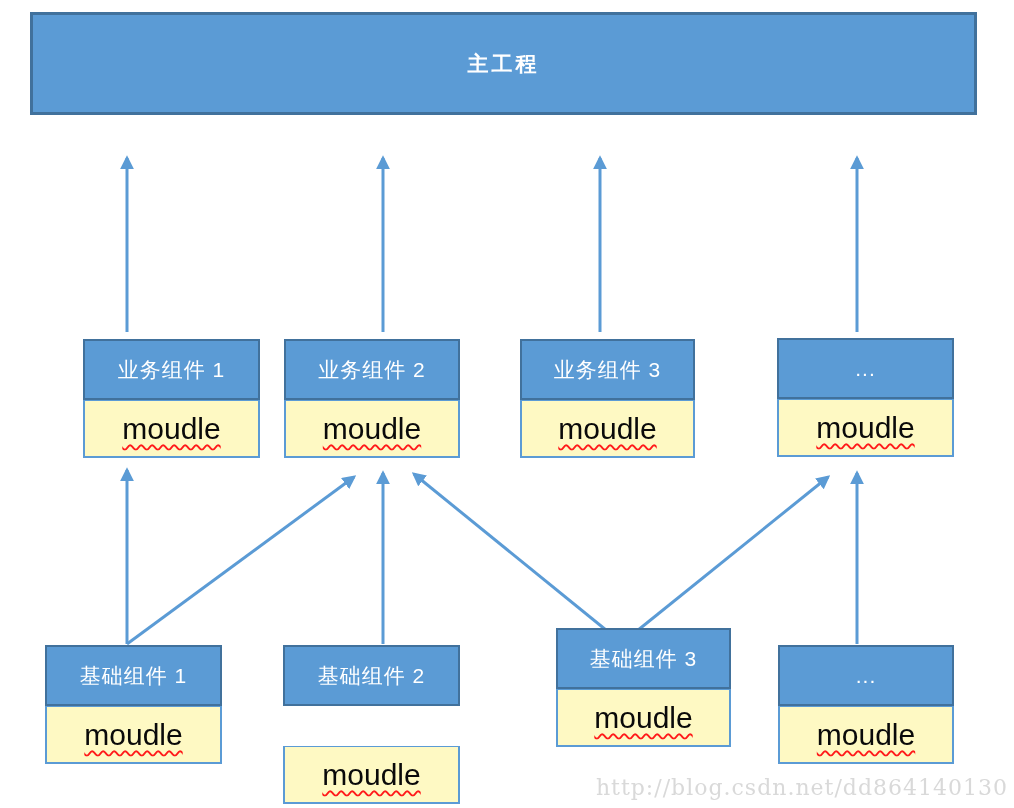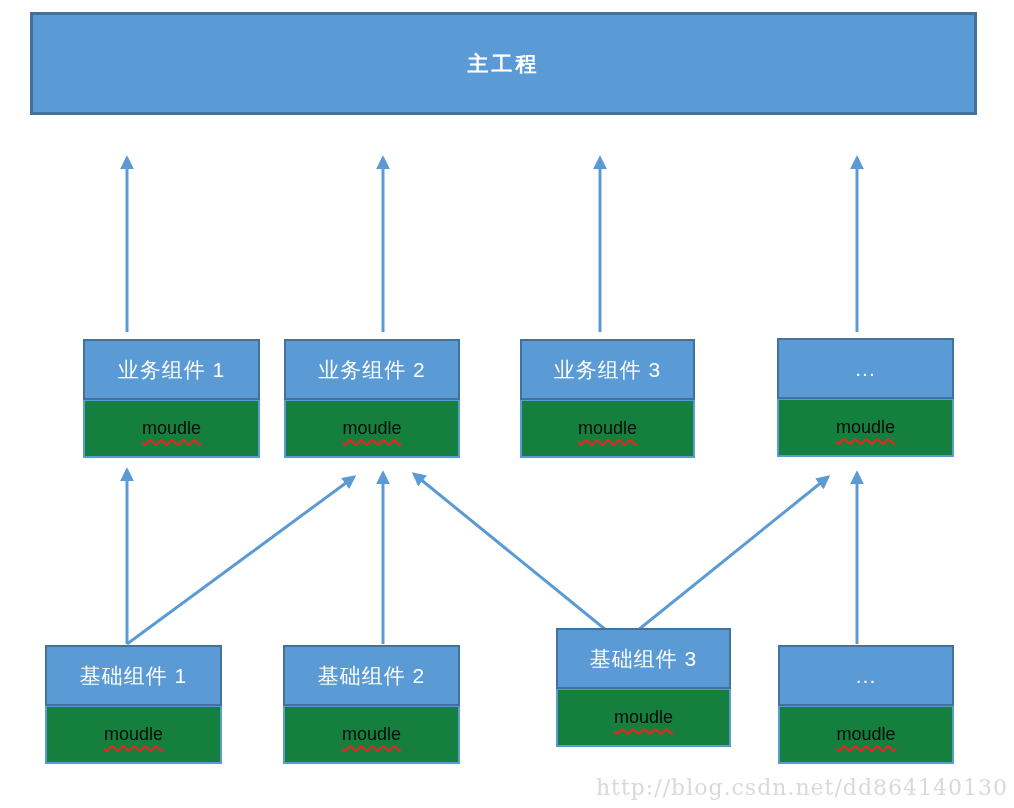--- a/index.html
+++ b/index.html
@@ -46,29 +46,29 @@
     border: 2px solid #41719c;
     height: 57px;
     display: flex;
     align-items: center;
     justify-content: center;
     color: #ffffff;
     font-size: 21px;
     letter-spacing: 1px;
   }
   .node-module {
-    background: #15803d;
+    background: #fef9c3;
     border: 2px solid #5b9bd5;
     border-top-width: 1px;
     height: 55px;
     display: flex;
     align-items: center;
     justify-content: center;
     color: #0a0a0a;
-    font-size: 18px;
+    font-size: 30px;
   }
   .misspell {
     text-decoration-line: underline;
     text-decoration-style: wavy;
     text-decoration-color: #ff1a1a;
     text-decoration-thickness: 2px;
     text-underline-offset: 5px;
   }
   .watermark {
     position: absolute;
@@ -134,21 +134,21 @@
       <span class="misspell">moudle</span>
     </div>
   </div>
 
   <div class="node" style="left:45px; top:645px; width:177px;">
     <div class="node-head">基础组件 1</div>
     <div class="node-module">
       <span class="misspell">moudle</span>
     </div>
   </div>
-  <div class="node" style="left:283px; top:645px; width:177px;">
+  <div class="node" style="left:283px; top:645px; width:177px;gap:40px;">
     <div class="node-head">基础组件 2</div>
     <div class="node-module">
       <span class="misspell">moudle</span>
     </div>
   </div>
   <div class="node" style="left:540px; top:628px; width:175px;padding-left:16px;">
     <div class="node-head">基础组件 3</div>
     <div class="node-module">
       <span class="misspell">moudle</span>
     </div>

